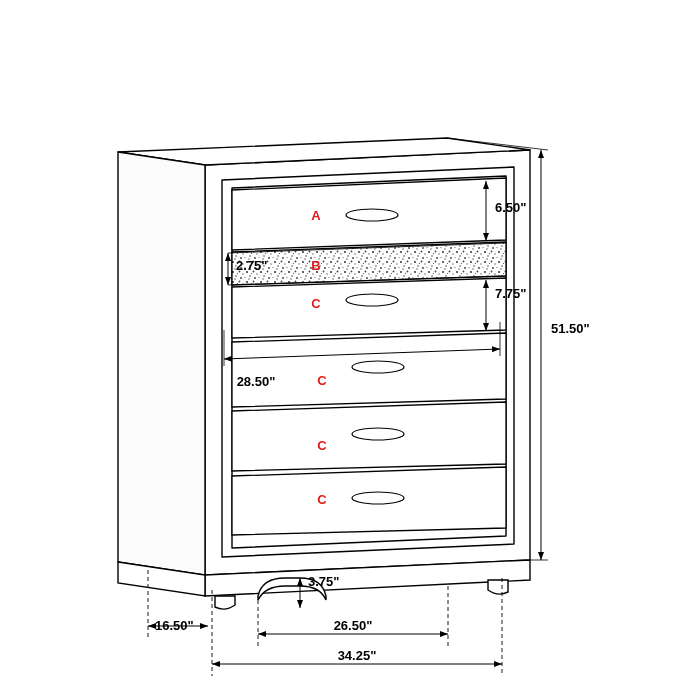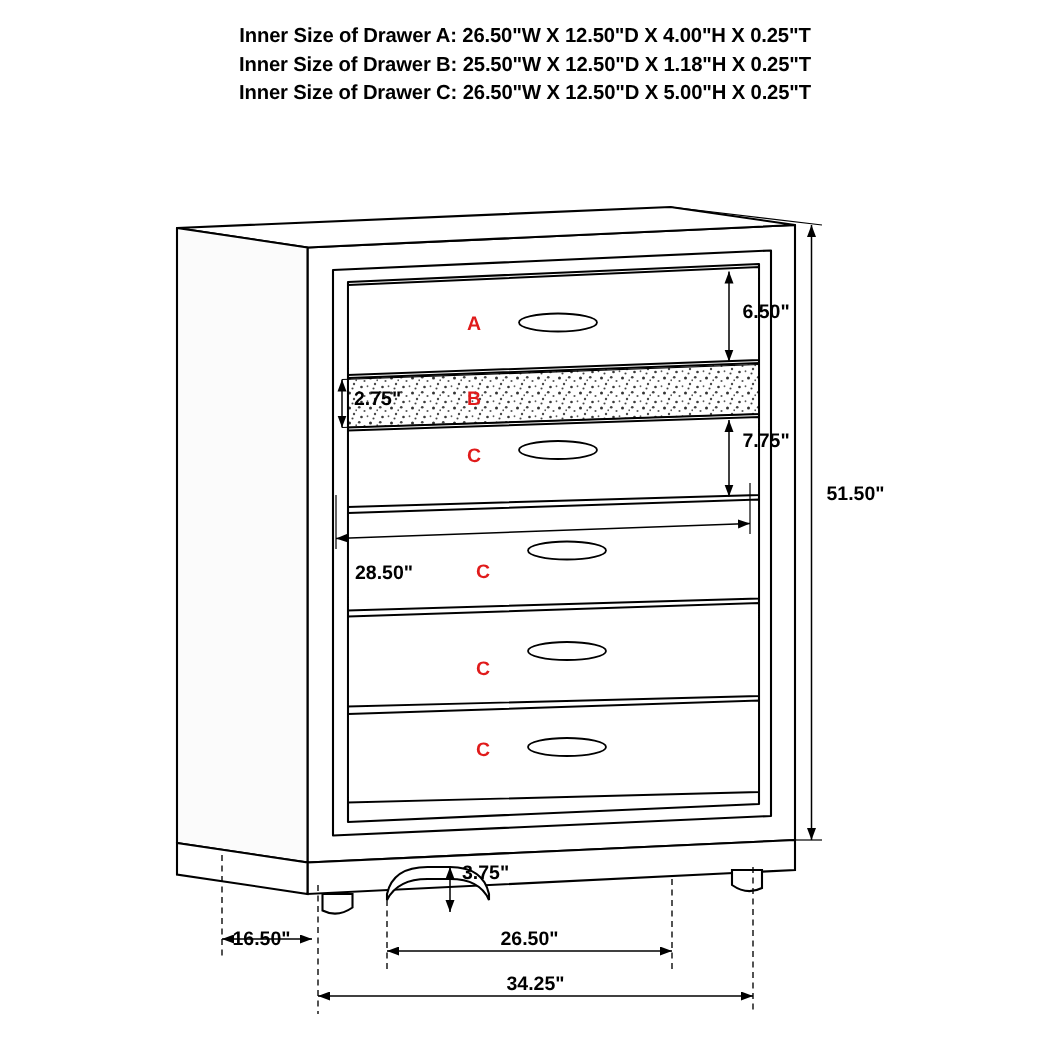--- a/index.html
+++ b/index.html
@@ -49,25 +49,20 @@
     font-family: "Liberation Sans", sans-serif;
     font-size: 13px;
     font-weight: bold;
   }
 </style>
 </head>
 <body>
 
 <div id="stage">
 
-  <div class="spec-block">
-    <div class="spec-line">Inner Size of Drawer A: 26.50"W X 12.50"D X 4.00"H X 0.25"T</div>
-    <div class="spec-line">Inner Size of Drawer B: 25.50"W X 12.50"D X 1.18"H X 0.25"T</div>
-    <div class="spec-line">Inner Size of Drawer C: 26.50"W X 12.50"D X 5.00"H X 0.25"T</div>
-  </div>
 
   <svg width="700" height="700" viewBox="0 0 700 700">
     <defs>
       <marker id="arrowEnd" markerWidth="9" markerHeight="9" refX="8" refY="3" orient="auto" markerUnits="strokeWidth">
         <path d="M0,0 L8,3 L0,6 z" fill="#000"></path>
       </marker>
       <marker id="arrowStart" markerWidth="9" markerHeight="9" refX="0" refY="3" orient="auto" markerUnits="strokeWidth">
         <path d="M8,0 L0,3 L8,6 z" fill="#000"></path>
       </marker>
       <pattern id="glitter" patternUnits="userSpaceOnUse" width="14" height="10">

